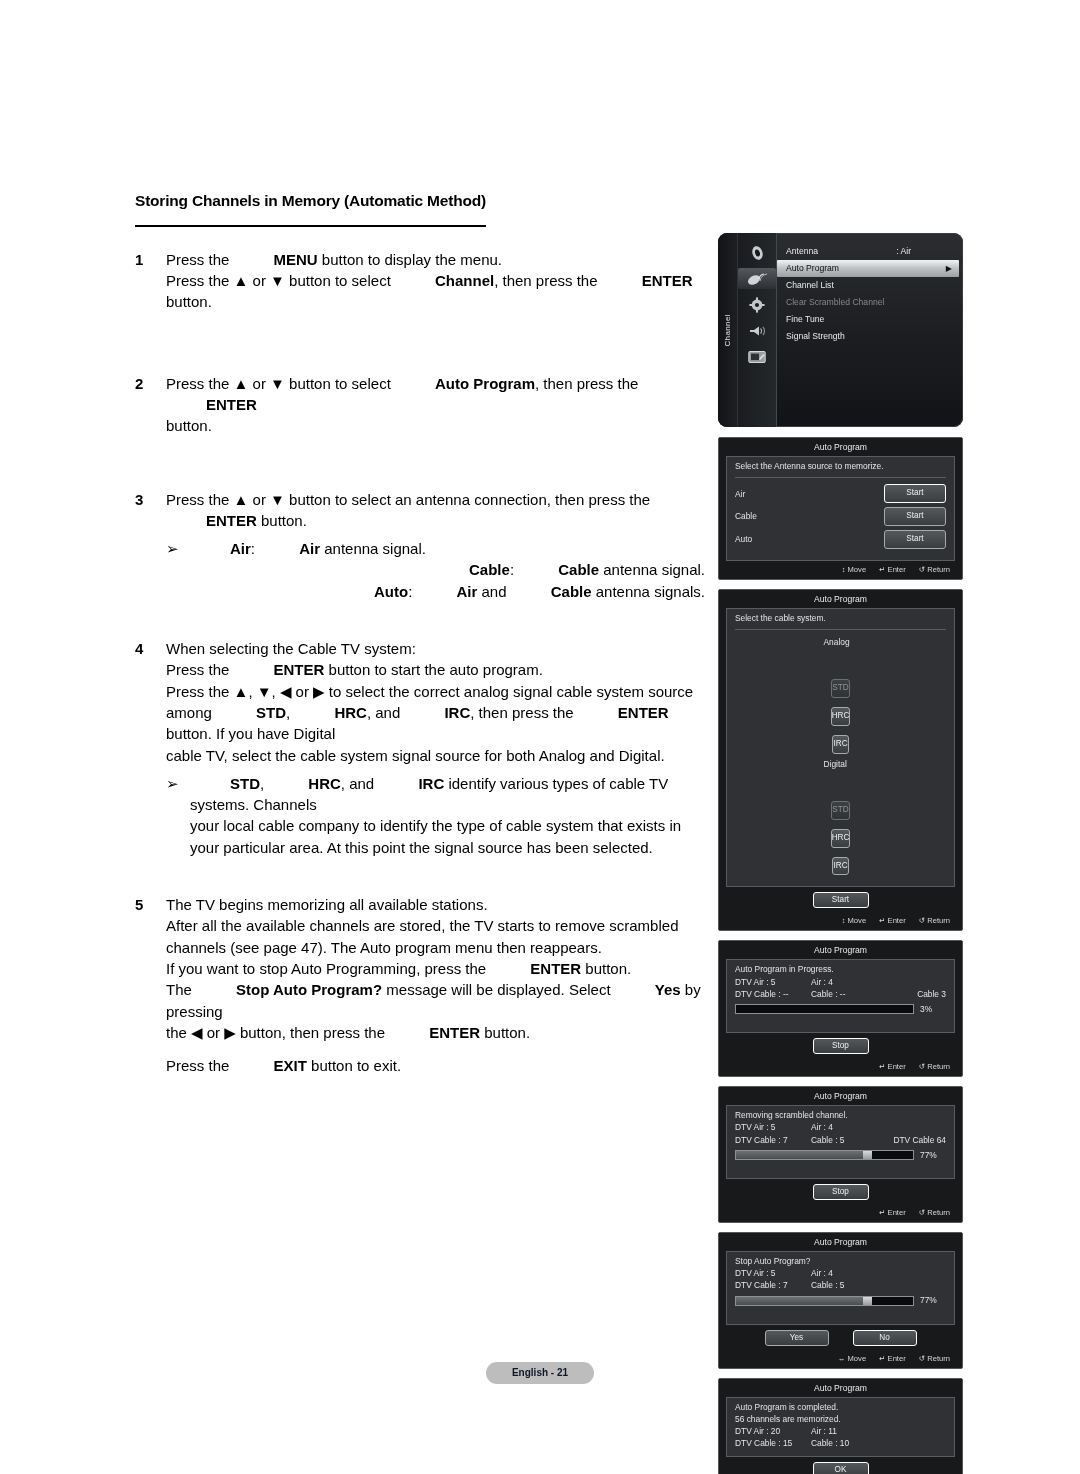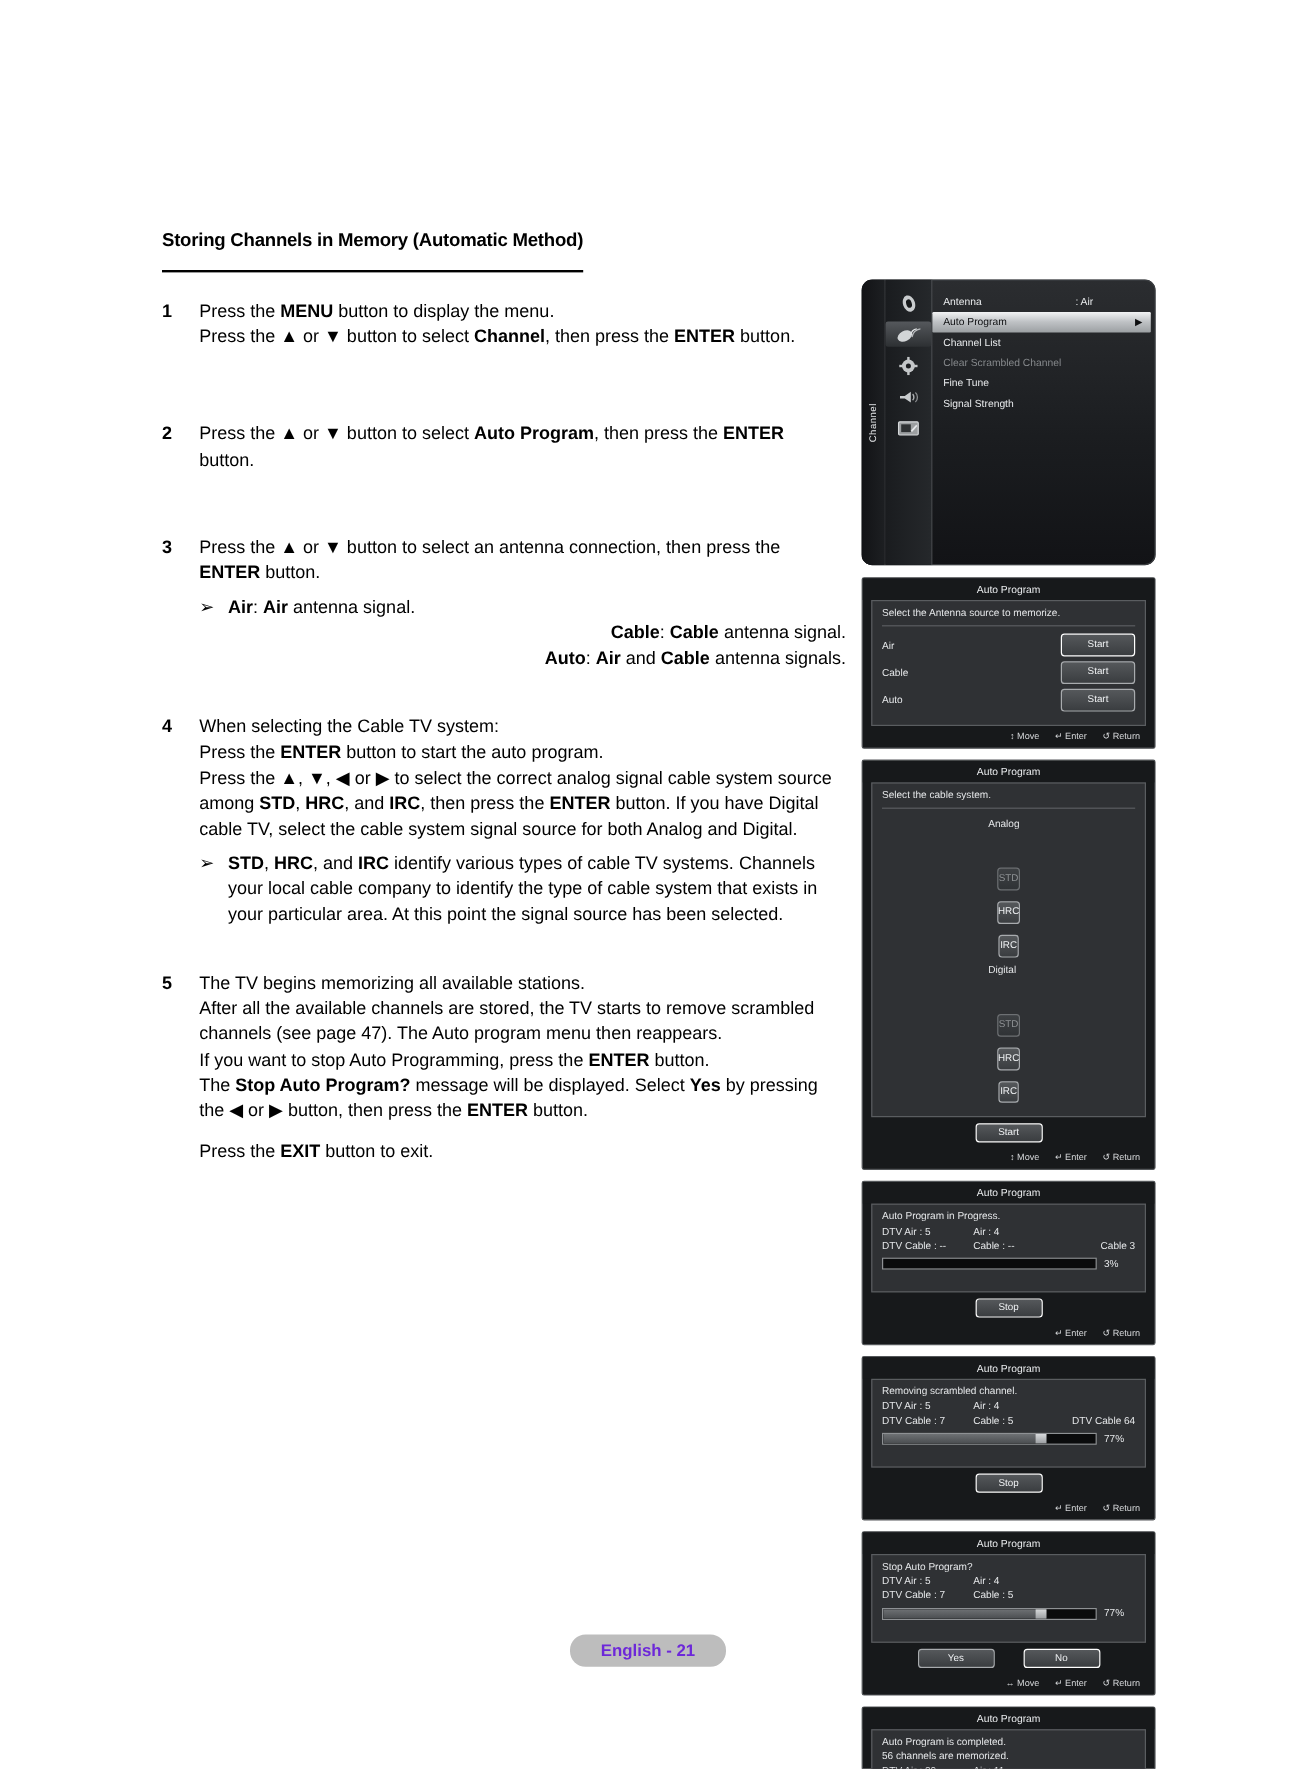--- a/index.html
+++ b/index.html
@@ -42,21 +42,21 @@
   }
   .step-num {
     width: 31px;
     flex: 0 0 31px;
     font-weight: bold;
     font-size: 15px;
     line-height: 1.42;
   }
   .step-body { flex: 1 1 auto; }
   .step-body p { margin: 0; }
-  b, .b { font-weight: bold; }
+  b, .b { font-weight: bold; margin-left: 40px; }
 
   .bullet {
     display: flex;
     align-items: flex-start;
     margin-top: 7px;
   }
   .bullet-mark {
     flex: 0 0 24px;
     width: 24px;
     font-size: 15px;
@@ -75,21 +75,21 @@
   
   .shots {
     position: absolute;
     left: 718px;
     top: 233px;
     width: 245px;
   }
 
   
   .menu-panel {
-    height: 238px;
+    height: 194px;
     border-radius: 9px;
     background: linear-gradient(180deg, #2b2d30 0%, #1b1d20 55%, #121316 100%);
     display: flex;
     overflow: hidden;
     margin-bottom: 10px;
     box-shadow: inset 0 0 0 1px #3a3d40;
   }
   .menu-railtab {
     width: 19px;
     background: linear-gradient(90deg,#121316 0%, #1d1f22 100%);
@@ -248,22 +248,22 @@
   .pagefoot {
     position: absolute;
     left: 0;
     top: 1362px;
     width: 1080px;
     text-align: center;
   }
   .pagefoot .pill {
     display: inline-block;
     background: #bdbdbd;
-    color: #6d28d9;
-    font-size: 14px;
+    color: #0f172a;
+    font-size: 10px;
     font-weight: bold;
     padding: 5px 26px 6px;
     border-radius: 13px;
   }
 </style>
 </head>
 <body>
 
 <div class="text-col">
 

